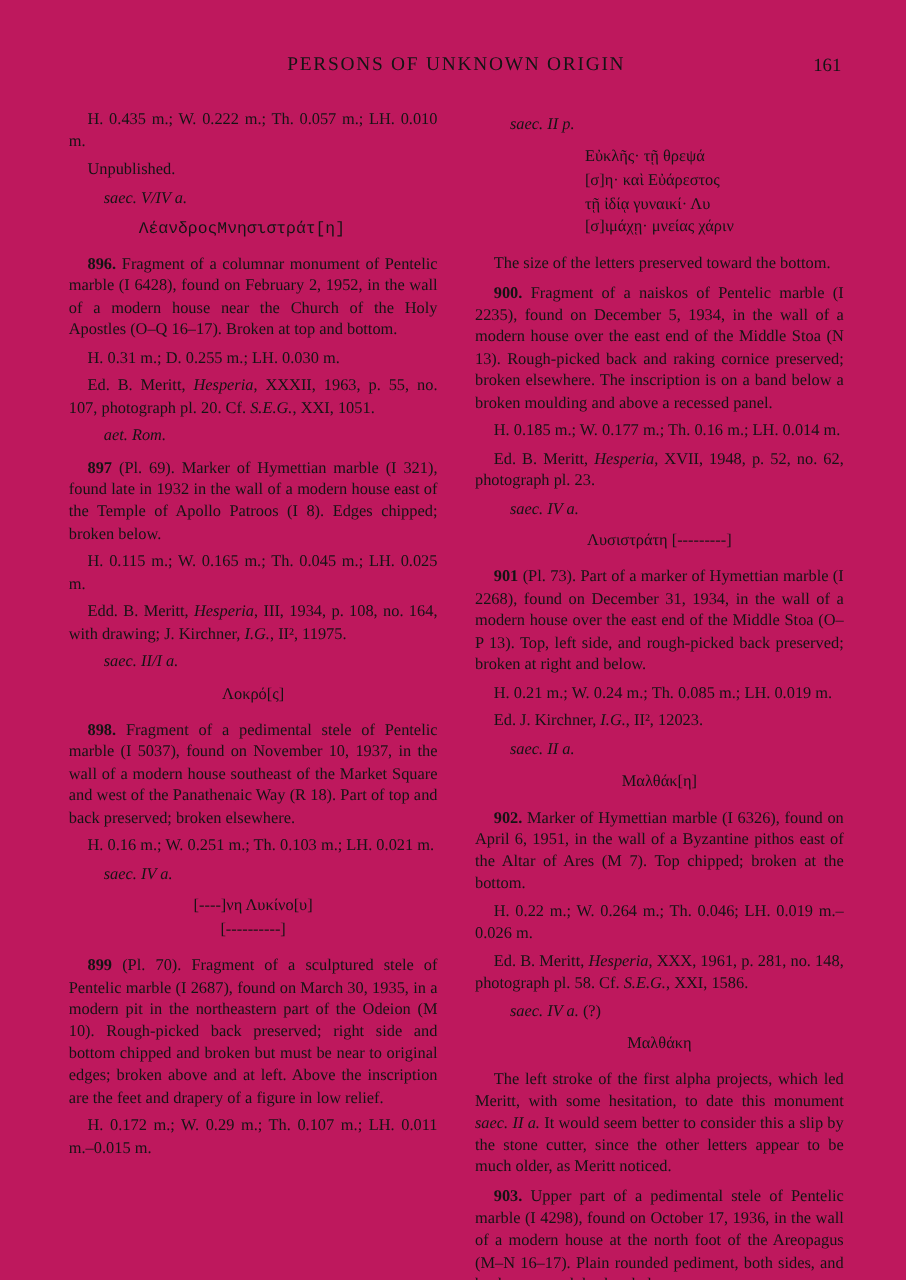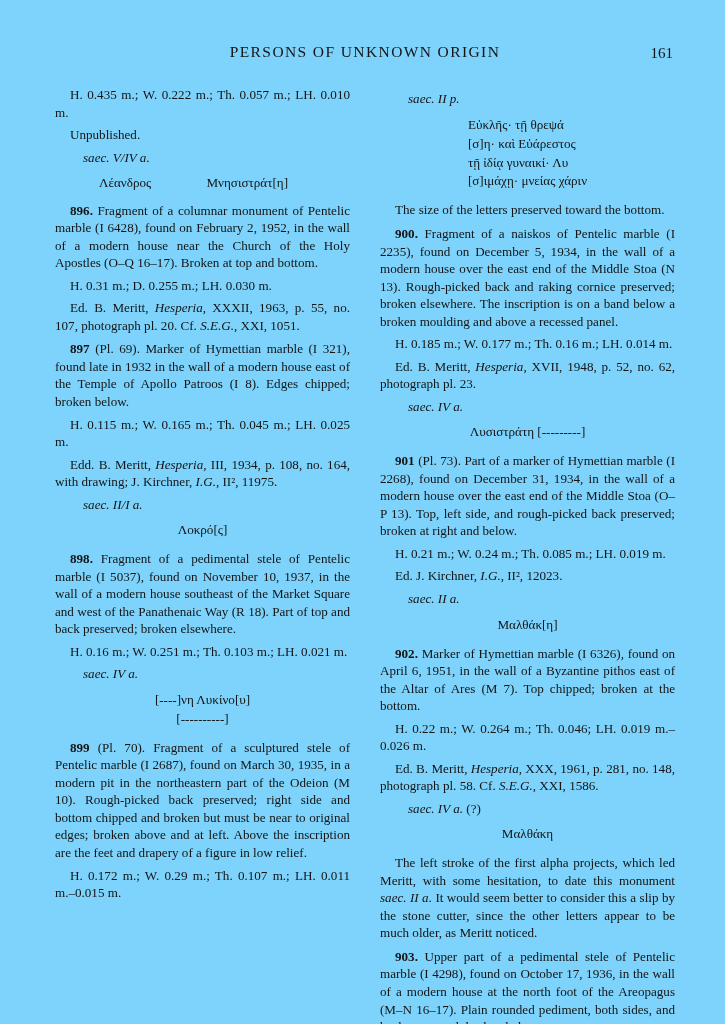--- a/index.html
+++ b/index.html
@@ -1,20 +1,20 @@
 <!DOCTYPE html>
 <html><head>
 <meta charset="utf-8">
 <style>
   * { box-sizing: border-box; }
   html, body { margin: 0; padding: 0; background: #d8d8d4; }
   .page {
     width: 725px; height: 1024px;
     margin: 0 auto;
-    background: #7dd3fc;
+    background: #be185d;
     color: #141414;
     font-family: "Liberation Serif", "DejaVu Serif", serif;
     font-size: 13.1px;
     line-height: 1.34;
     padding: 42px 50px 24px 55px;
     overflow: hidden;
     position: relative;
   }
   .pg-header { position: relative; margin-bottom: 24px; height: 20px; }
   .pg-header h1 {
@@ -27,21 +27,21 @@
   .col { flex: 1 1 0; min-width: 0; }
 
   p { margin: 0 0 5px 0; text-align: justify; text-indent: 15px; }
   p.entry { margin-top: 6px; }
   p.measure { }
   p.pub { }
   p.date { text-align: left; text-indent: 28px; margin: 4px 0 8px 0; font-size: 13.1px; }
 
   .greek { text-align: center; margin: 2px 0 10px 0; line-height: 1.45; }
   .greek-line { }
-  .greek-pair { display: flex; justify-content: space-between; padding: 0 62px 0 44px; margin: 2px 0 10px 0; }
+  .greek-pair { display: flex; justify-content: center; padding: 0 62px 0 44px; margin: 2px 0 10px 0; font-family: Liberation Mono, monospace; }
   .greek-center { text-align: center; margin: 2px 0 10px 0; }
   .greek-block { display: inline-block; text-align: left; line-height: 1.45; }
 
   .b { font-weight: bold; }
   .i { font-style: italic; }
   .n { }
 </style>
 </head>
 <body>
 
@@ -55,20 +55,21 @@
         <p class="measure"><span class="n">H. 0.435 m.; W. 0.222 m.; Th. 0.057 m.; LH. 0.010 m.</span></p>
         <p class="para"><span class="n">Unpublished.</span></p>
         <p class="date"><span class="i">saec. V/IV a.</span></p>
         <div class="greek-pair">
           <span>Λέανδρος</span>
           <span>Μνησιστράτ[η]</span>
         </div>
         <p class="entry"><span class="b">896.</span><span class="n"> Fragment of a columnar monument of Pentelic marble (I 6428), found on February 2, 1952, in the wall of a modern house near the Church of the Holy Apostles (O–Q 16–17). Broken at top and bottom.</span></p>
         <p class="measure"><span class="n">H. 0.31 m.; D. 0.255 m.; LH. 0.030 m.</span></p>
         <p class="pub"><span class="n">Ed. B. Meritt, </span><span class="i">Hesperia</span><span class="n">, XXXII, 1963, p. 55, no. 107, photograph pl. 20. Cf. </span><span class="i">S.E.G.</span><span class="n">, XXI, 1051.</span></p>
+        <p class="date"><span class="i">aet. Rom.</span></p>
         <p class="entry"><span class="b">897</span><span class="n"> (Pl. 69). Marker of Hymettian marble (I 321), found late in 1932 in the wall of a modern house east of the Temple of Apollo Patroos (I 8). Edges chipped; broken below.</span></p>
         <p class="measure"><span class="n">H. 0.115 m.; W. 0.165 m.; Th. 0.045 m.; LH. 0.025 m.</span></p>
         <p class="pub"><span class="n">Edd. B. Meritt, </span><span class="i">Hesperia</span><span class="n">, III, 1934, p. 108, no. 164, with drawing; J. Kirchner, </span><span class="i">I.G.</span><span class="n">, II², 11975.</span></p>
         <p class="date"><span class="i">saec. II/I a.</span></p>
         <div class="greek">
           <div class="greek-line">Λοκρό[ς]</div>
         </div>
         <p class="entry"><span class="b">898.</span><span class="n"> Fragment of a pedimental stele of Pentelic marble (I 5037), found on November 10, 1937, in the wall of a modern house southeast of the Market Square and west of the Panathenaic Way (R 18). Part of top and back preserved; broken elsewhere.</span></p>
         <p class="measure"><span class="n">H. 0.16 m.; W. 0.251 m.; Th. 0.103 m.; LH. 0.021 m.</span></p>
         <p class="date"><span class="i">saec. IV a.</span></p>

